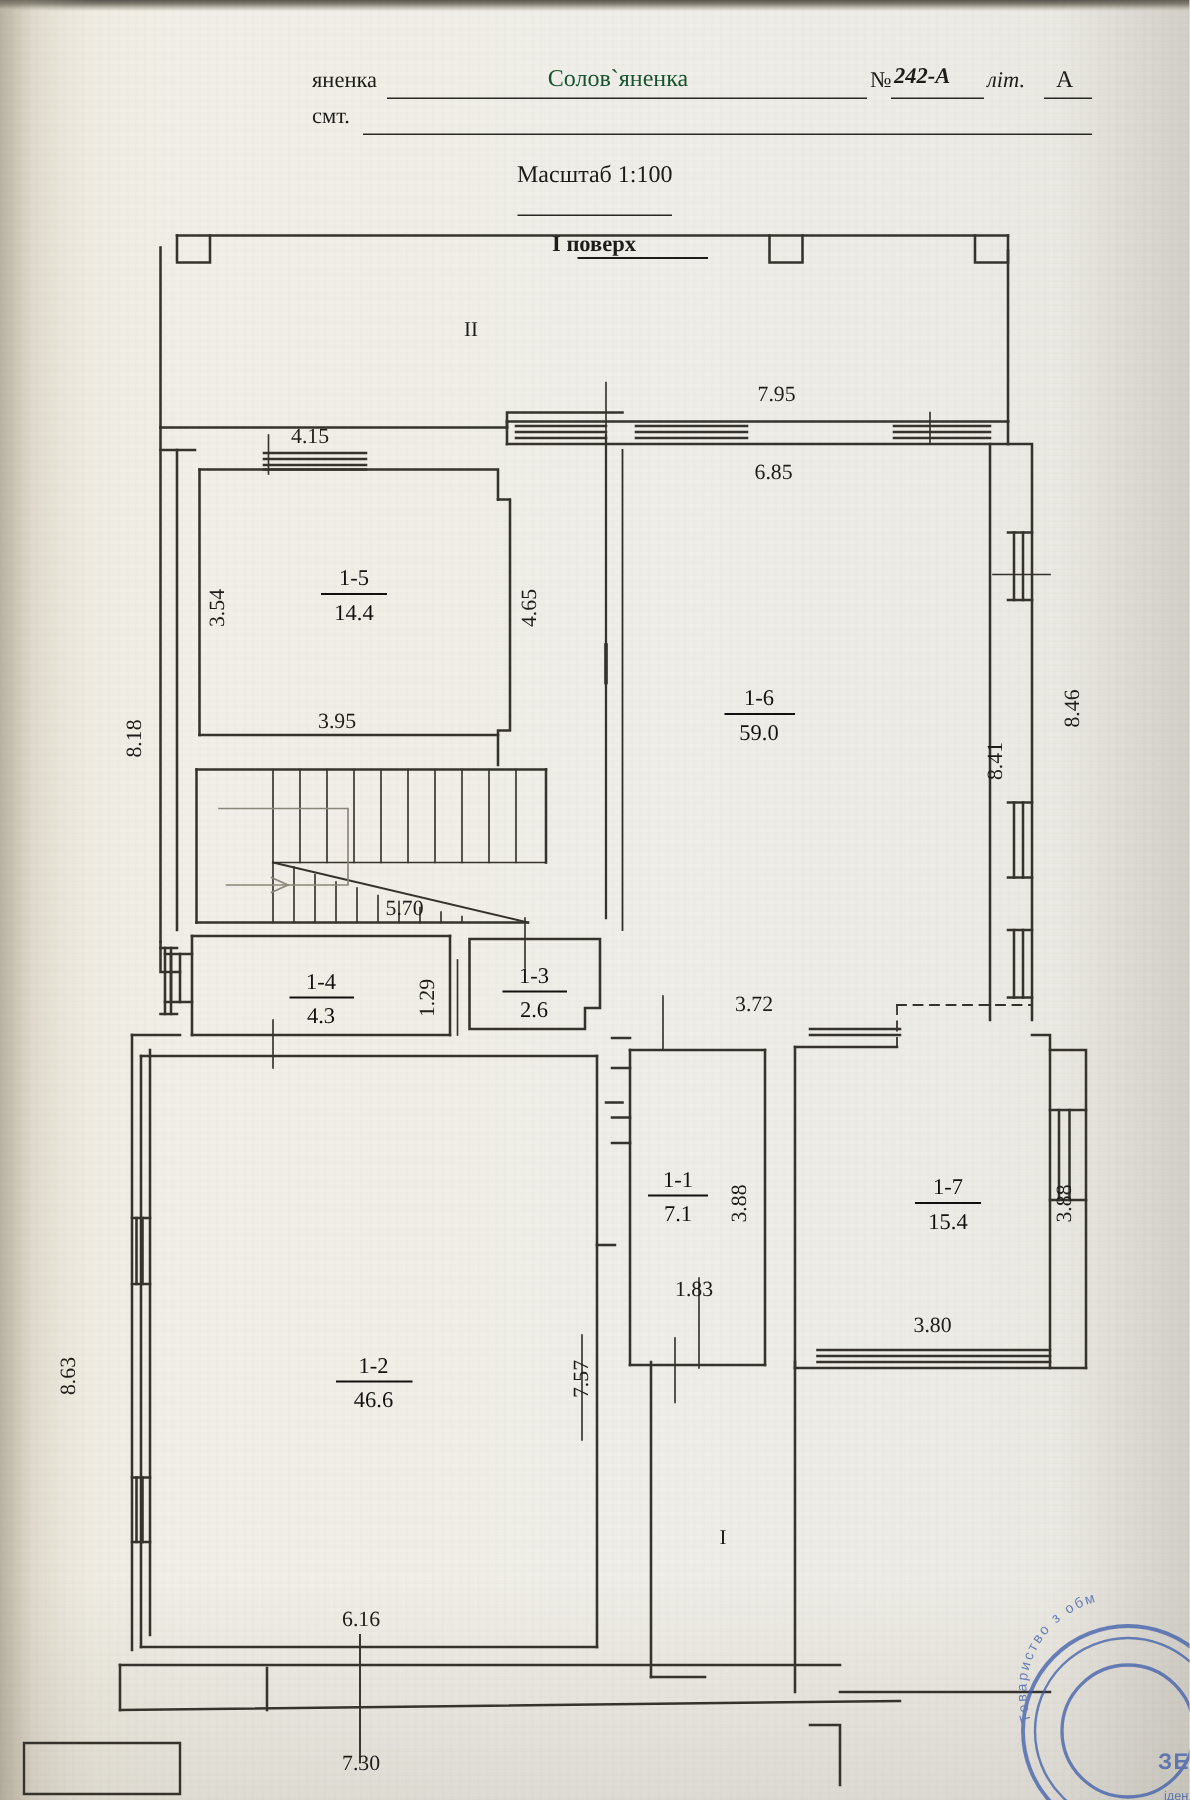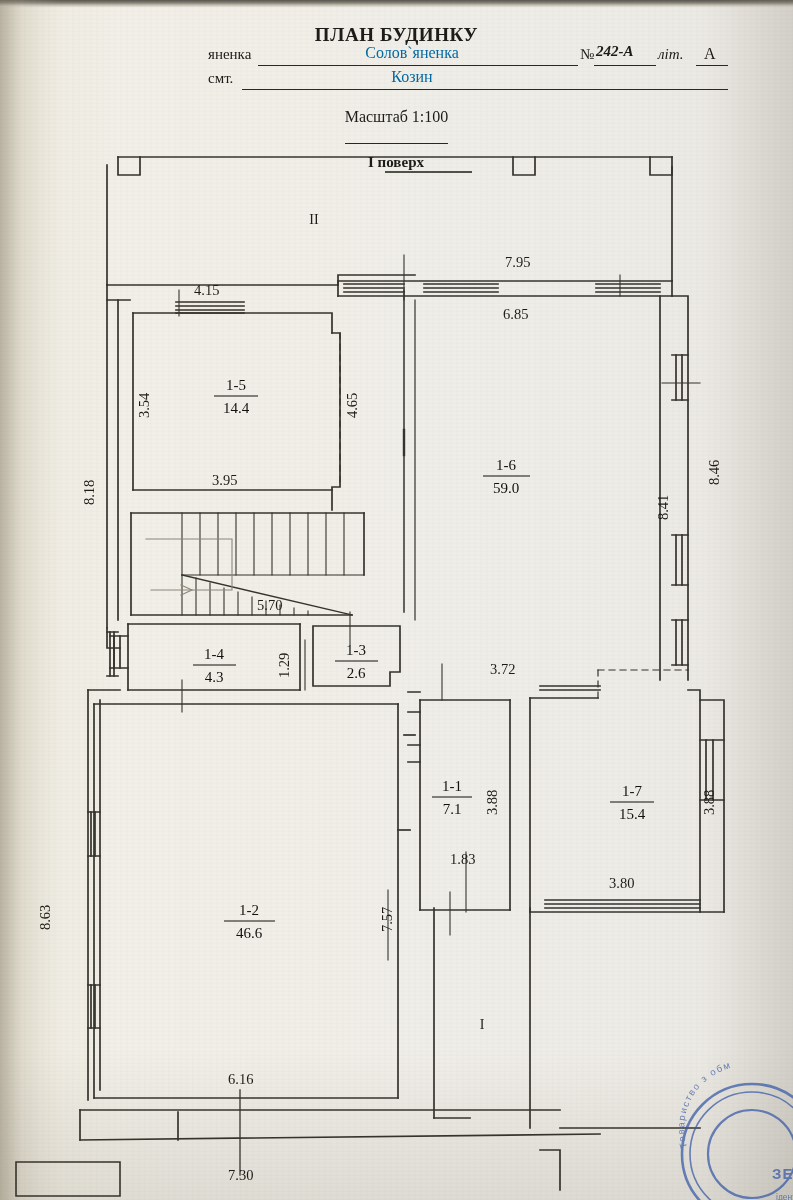--- a/index.html
+++ b/index.html
@@ -25,21 +25,21 @@
     background:linear-gradient(0deg,rgba(150,145,132,.20) 0%,rgba(255,255,255,0) 100%);}
   .noise{position:absolute;inset:0;opacity:.05;
     background-image:repeating-linear-gradient(0deg,rgba(90,85,70,.5) 0px,rgba(90,85,70,0) 2px,rgba(90,85,70,0) 4px),
                      repeating-linear-gradient(90deg,rgba(90,85,70,.4) 0px,rgba(90,85,70,0) 3px,rgba(90,85,70,0) 6px);}
 
   
   #hdr{position:absolute;left:0;top:0;width:793px;height:140px;}
   .h-title{position:absolute;left:0;top:24px;width:793px;text-align:center;
     font-size:19px;font-weight:bold;letter-spacing:.6px;color:#1d1c18;}
   .h-lbl{position:absolute;font-size:15px;color:#1d1c18;}
-  .h-val{position:absolute;font-size:16px;color:#0369a1;text-align:center;}
+  .h-val{position:absolute;font-size:16px;color:#14532d;text-align:center;}
   .h-rule{position:absolute;border-bottom:1.3px solid #2a2823;}
   .h-num-italic{font-style:italic;font-weight:bold;font-size:15px;}
 
   .scale{position:absolute;left:0;top:108px;width:793px;text-align:center;
     font-size:16px;color:#1d1c18;}
   .scale span{border-bottom:1.2px solid #2a2823;padding-bottom:18px;}
 
   
   #plan{position:absolute;left:0;top:0;width:793px;height:1200px;}
 
@@ -59,28 +59,26 @@
 
 <div id="paper">
   <div id="topedge"></div>
   <div id="leftcurl"></div>
   <div id="rightshade"></div>
   <div id="bottomshade"></div>
   <div class="noise"></div>
 </div>
 
 <div id="hdr">
-  <div class="h-title">ПЛАН БУДИНКУ</div>
 
   <div class="h-lbl" style="left:208px;top:46px;">яненка</div>
   <div class="h-val" style="left:262px;top:44px;width:300px;">Солов`яненка</div>
   <div class="h-rule" style="left:258px;top:65px;width:320px;"></div>
 
   <div class="h-lbl" style="left:208px;top:70px;">смт.</div>
-  <div class="h-val" style="left:262px;top:68px;width:300px;">Козин</div>
   <div class="h-rule" style="left:242px;top:89px;width:486px;"></div>
 
   <div class="h-lbl" style="left:580px;top:46px;">№</div>
   <div class="h-lbl h-num-italic" style="left:596px;top:43px;">242-А</div>
   <div class="h-rule" style="left:594px;top:65px;width:62px;"></div>
   <div class="h-lbl" style="left:658px;top:46px;font-style:italic;">літ.</div>
   <div class="h-lbl" style="left:704px;top:45px;font-size:16px;">А</div>
   <div class="h-rule" style="left:696px;top:65px;width:32px;"></div>
 
   <div class="scale"><span>Масштаб 1:100</span></div>

